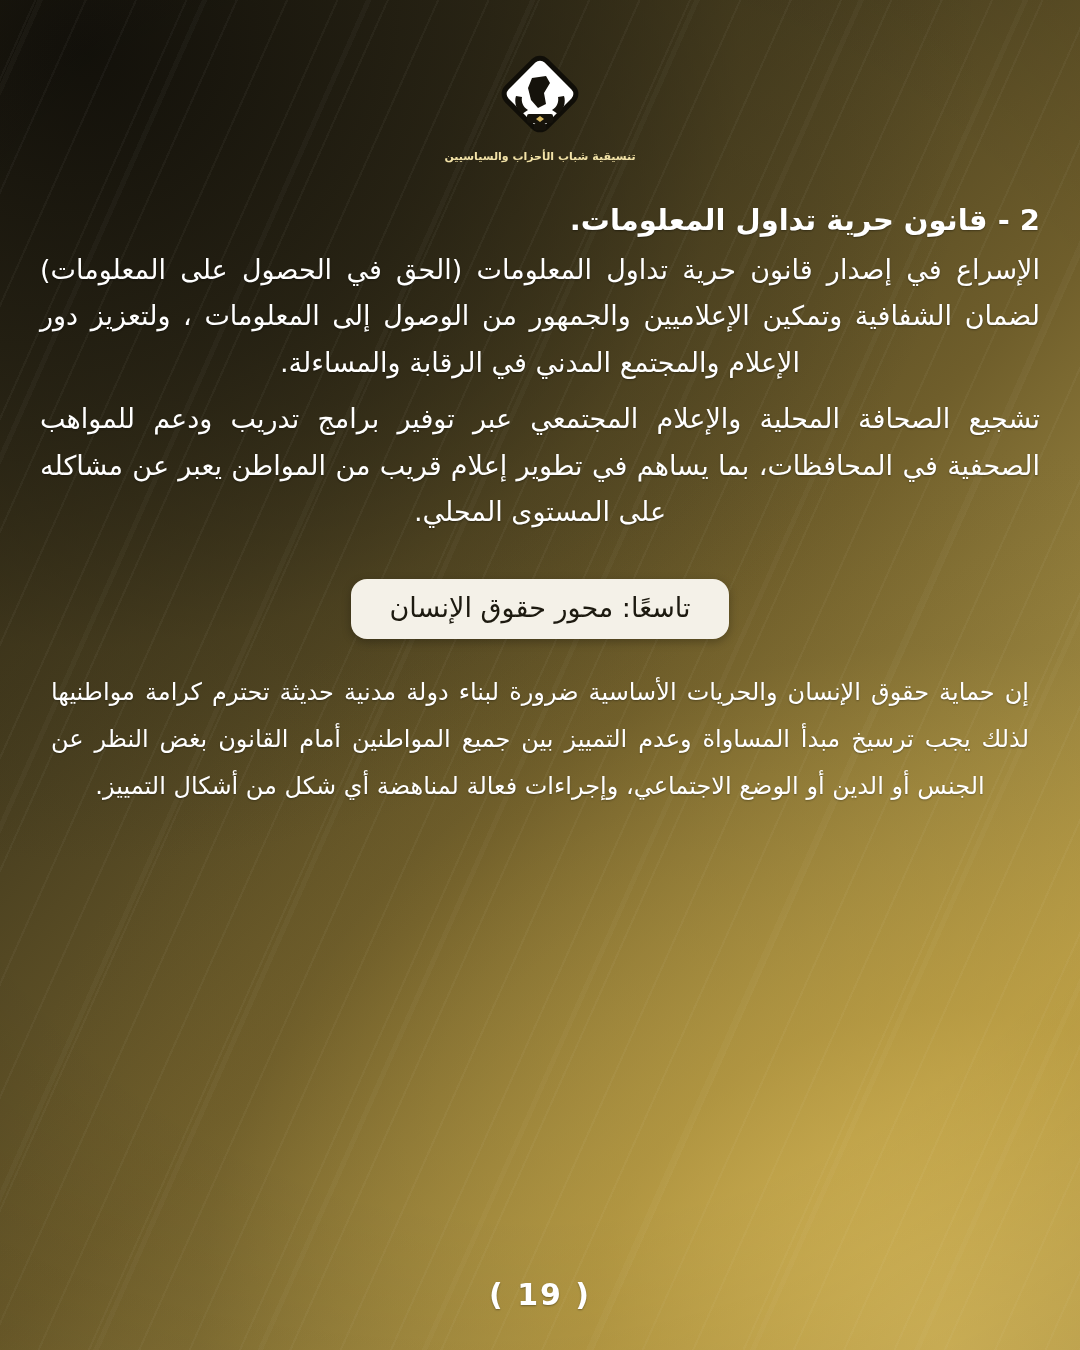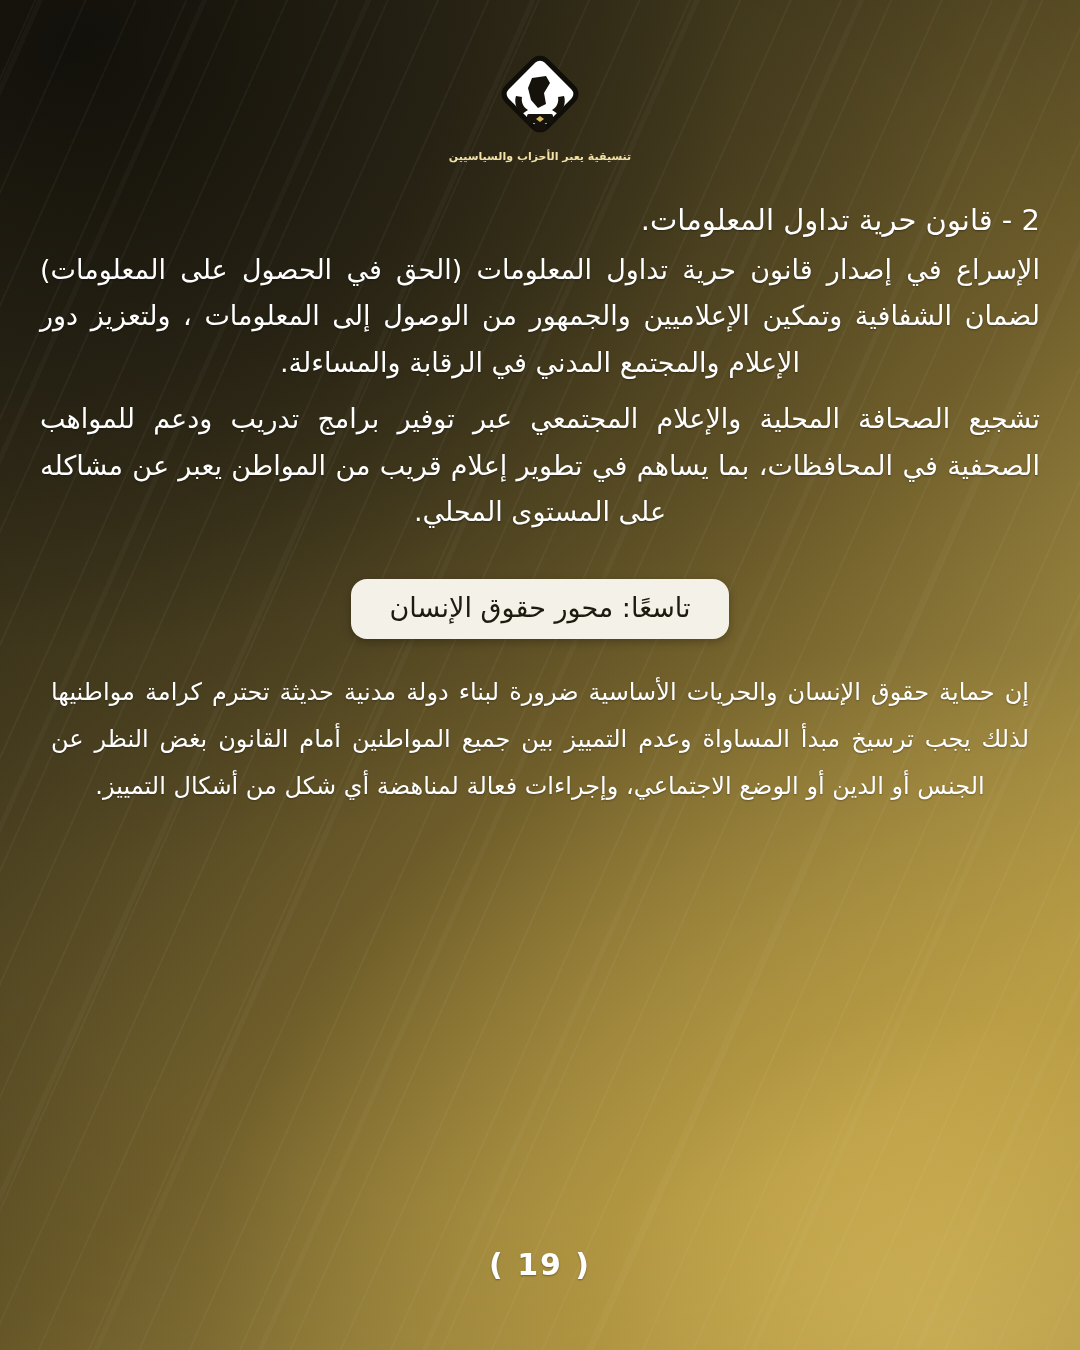--- a/index.html
+++ b/index.html
@@ -94,21 +94,21 @@
 
   
   .text-block {
     margin-top: 34px;
     text-align: right;
     direction: rtl;
   }
   .heading-line {
     color: #ffffff;
     font-size: 29px;
-    font-weight: normal;
+    font-weight: bold;
     line-height: 1.65;
     margin: 0 0 2px 0;
     text-shadow: 0 1px 2px rgba(0,0,0,.35);
   }
   .para {
     color: #ffffff;
     font-size: 27px;
     font-weight: normal;
     line-height: 1.72;
     margin: 0 0 4px 0;
@@ -146,21 +146,21 @@
     text-align-last: center;
     direction: rtl;
     text-shadow: 0 1px 2px rgba(0,0,0,.3);
   }
 
   
   .page-number {
     position: absolute;
     left: 0;
     right: 0;
-    bottom: 68px;
+    bottom: 38px;
     text-align: center;
     color: #ffffff;
     font-size: 30px;
     font-weight: bold;
     letter-spacing: 2px;
     text-shadow: 0 1px 2px rgba(0,0,0,.35);
   }
 </style>
 </head>
 <body>
@@ -184,21 +184,21 @@
 
           <path d="M22 44 C20 50 22 58 28 62 L34 58 C29 55 27 50 28 45 Z" fill="#15120b"></path>
           <path d="M70 44 C72 50 70 58 64 62 L58 58 C63 55 65 50 64 45 Z" fill="#15120b"></path>
 
           <rect x="33" y="62" width="26" height="9" rx="2" fill="#15120b"></rect>
           <rect x="40" y="71" width="12" height="7" rx="1.5" fill="#15120b"></rect>
 
           <path d="M46 64 l4 3 -4 3 -4 -3 z" fill="#d6b75f"></path>
         </svg>
       </div>
-      <div class="logo-caption">تنسيقية يعبر الأحزاب والسياسيين</div>
+      <div class="logo-caption">تنسيقية شباب الأحزاب والسياسيين</div>
     </div>
 
     <div class="text-block">
       <p class="heading-line">2 - قانون حرية تداول المعلومات.</p>
       <p class="para after-heading">الإسراع في إصدار قانون حرية تداول المعلومات (الحق في الحصول على المعلومات) لضمان الشفافية وتمكين الإعلاميين والجمهور من الوصول إلى المعلومات ، ولتعزيز دور الإعلام والمجتمع المدني في الرقابة والمساءلة.</p>
       <p class="para">تشجيع الصحافة المحلية والإعلام المجتمعي عبر توفير برامج تدريب ودعم للمواهب الصحفية في المحافظات، بما يساهم في تطوير إعلام قريب من المواطن يعبر عن مشاكله على المستوى المحلي.</p>
     </div>
 
     <div class="chip-row">
       <div class="chip">تاسعًا: محور حقوق الإنسان</div>

